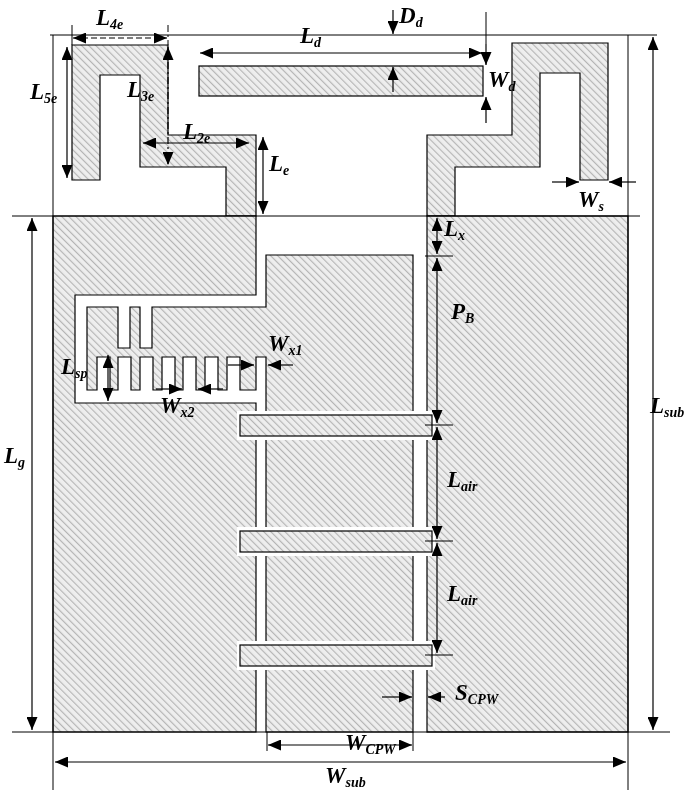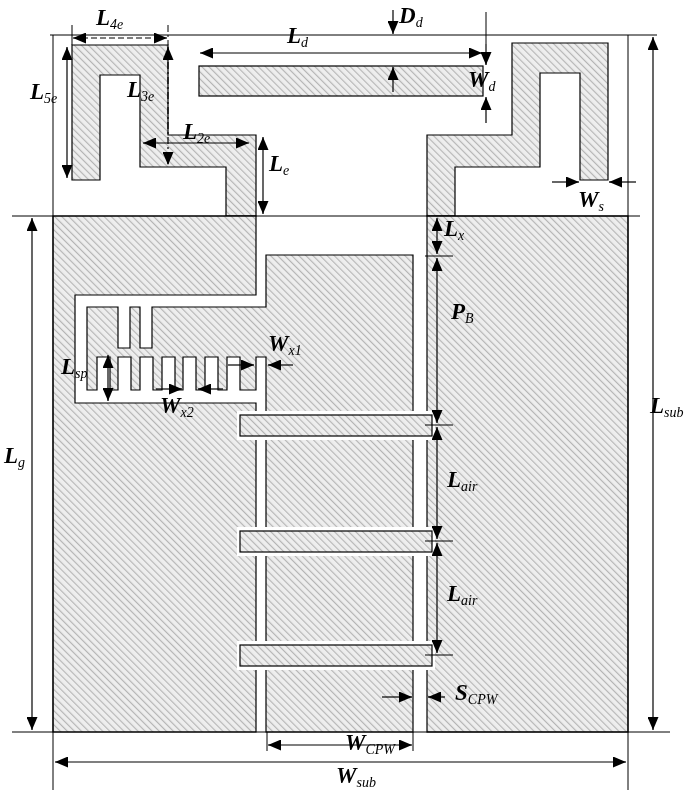--- a/index.html
+++ b/index.html
@@ -1,21 +1,21 @@
 <!DOCTYPE html>
 <html><head>
 <meta charset="utf-8">
 <style>
   html,body{margin:0;padding:0;background:#ffffff;}
   #stage{position:relative;width:700px;height:800px;background:#ffffff;overflow:hidden;
          font-family:"Liberation Serif",serif;}
   #stage svg{position:absolute;left:0;top:0;}
   .dim-label{position:absolute;font-style:italic;font-weight:bold;font-size:23px;
              color:#000;line-height:1;white-space:nowrap;user-select:none;}
-  .dim-label .sub{font-size:14px;font-style:italic;font-weight:normal;vertical-align:-0.30em;letter-spacing:0;}
+  .dim-label .sub{font-size:14px;font-style:italic;font-weight:bold;vertical-align:-0.30em;letter-spacing:0;}
 </style>
 </head>
 <body>
 
 <div id="stage">
 
 <svg width="700" height="800" viewBox="0 0 700 800">
   <defs>
     <pattern id="hatch" patternUnits="userSpaceOnUse" width="5" height="5" patternTransform="rotate(-45)">
       <rect width="5" height="5" fill="#eeeeee"></rect>
@@ -104,34 +104,34 @@
     <line x1="382" y1="697" x2="412" y2="697" marker-end="url(#arr)"></line>
     <line x1="445" y1="697" x2="428" y2="697" marker-end="url(#arr)"></line>
     <line x1="268" y1="745" x2="412" y2="745" marker-start="url(#arr)" marker-end="url(#arr)"></line>
     <line x1="55" y1="762" x2="626" y2="762" marker-start="url(#arr)" marker-end="url(#arr)"></line>
     <line x1="653" y1="37" x2="653" y2="730" marker-start="url(#arr)" marker-end="url(#arr)"></line>
     <line x1="32" y1="218" x2="32" y2="730" marker-start="url(#arr)" marker-end="url(#arr)"></line>
   </g>
 </svg>
 
 <span class="dim-label" style="left:96px;top:6px"><span>L</span><span class="sub">4e</span></span>
-<span class="dim-label" style="left:287px;top:24px"><span>L</span><span class="sub">d</span></span>
+<span class="dim-label" style="left:300px;top:24px"><span>L</span><span class="sub">d</span></span>
 <span class="dim-label" style="left:399px;top:4px"><span>D</span><span class="sub">d</span></span>
-<span class="dim-label" style="left:468px;top:68px"><span>W</span><span class="sub">d</span></span>
+<span class="dim-label" style="left:488px;top:68px"><span>W</span><span class="sub">d</span></span>
 <span class="dim-label" style="left:30px;top:80px"><span>L</span><span class="sub">5e</span></span>
 <span class="dim-label" style="left:127px;top:78px"><span>L</span><span class="sub">3e</span></span>
 <span class="dim-label" style="left:183px;top:120px"><span>L</span><span class="sub">2e</span></span>
 <span class="dim-label" style="left:269px;top:152px"><span>L</span><span class="sub">e</span></span>
 <span class="dim-label" style="left:578px;top:188px"><span>W</span><span class="sub">s</span></span>
 <span class="dim-label" style="left:444px;top:217px"><span>L</span><span class="sub">x</span></span>
 <span class="dim-label" style="left:451px;top:300px"><span>P</span><span class="sub">B</span></span>
 <span class="dim-label" style="left:61px;top:355px"><span>L</span><span class="sub">sp</span></span>
 <span class="dim-label" style="left:268px;top:332px"><span>W</span><span class="sub">x1</span></span>
 <span class="dim-label" style="left:160px;top:394px"><span>W</span><span class="sub">x2</span></span>
 <span class="dim-label" style="left:4px;top:444px"><span>L</span><span class="sub">g</span></span>
 <span class="dim-label" style="left:447px;top:468px"><span>L</span><span class="sub">air</span></span>
 <span class="dim-label" style="left:447px;top:582px"><span>L</span><span class="sub">air</span></span>
 <span class="dim-label" style="left:650px;top:394px"><span>L</span><span class="sub">sub</span></span>
 <span class="dim-label" style="left:455px;top:681px"><span>S</span><span class="sub">CPW</span></span>
 <span class="dim-label" style="left:345px;top:731px"><span>W</span><span class="sub">CPW</span></span>
-<span class="dim-label" style="left:336px;top:764px"><span>W</span><span class="sub">sub</span></span>
+<span class="dim-label" style="left:325px;top:764px"><span>W</span><span class="sub">sub</span></span>
 
 </div>
 
 </body></html>

